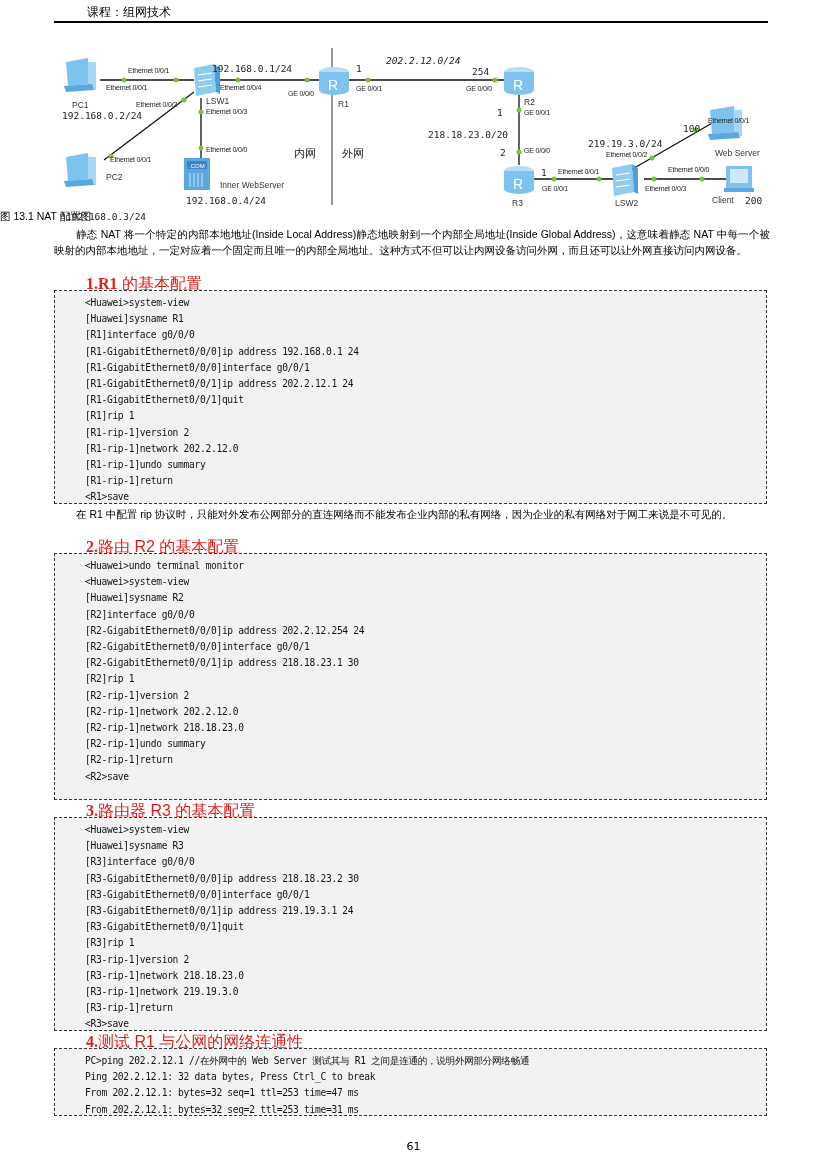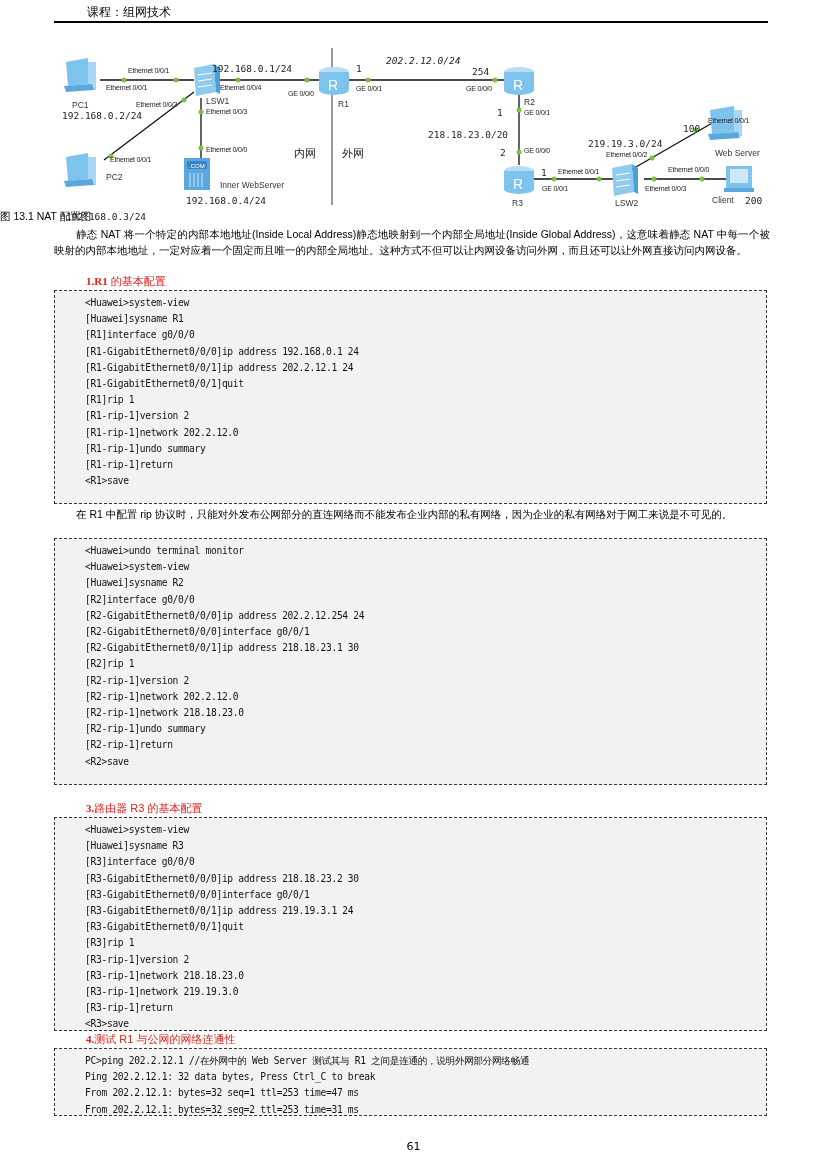--- a/index.html
+++ b/index.html
@@ -10,21 +10,21 @@
   .diagram { position:absolute; left:54px; top:40px; width:714px; height:172px; }
   .diagram svg { position:absolute; left:0; top:0; }
   .lbl { position:absolute; font-family:"Liberation Sans", sans-serif; font-size:7px; color:#222; white-space:nowrap; letter-spacing:-0.2px; }
   .ip { position:absolute; font-family:"DejaVu Sans Mono", monospace; font-size:9.5px; color:#222; white-space:nowrap; }
   .dev { position:absolute; font-family:"Liberation Sans", sans-serif; font-size:8.5px; color:#333; white-space:nowrap; }
   .zone { position:absolute; font-size:11px; color:#222; }
 
   .caption { position:absolute; left:0; width:796px; top:210px; font-size:10.5px; font-family:"Liberation Sans", sans-serif; }
   .para { position:absolute; left:54px; width:716px; font-size:10.5px; line-height:16px; font-family:"Liberation Sans", sans-serif; text-align:justify; }
   .para .ind { display:inline-block; width:22px; }
-  .sec { position:absolute; left:86px; font-size:11px; color:#e0201c; font-family:"Liberation Sans", sans-serif; }
+  .sec { position:absolute; left:86px; font-size:16px; color:#e0201c; font-family:"Liberation Sans", sans-serif; }
   .sec b { font-family:"Liberation Serif", serif; }
   .code { position:absolute; left:54px; width:713px; background:#f2f2f2; border:1px dashed #333; box-sizing:border-box; padding:4px 0 0 30px; }
   .code div { font-family:"DejaVu Sans Mono", monospace; font-size:9.6px; line-height:16.2px; color:#111; white-space:pre; letter-spacing:-0.3px; }
   .pagenum { position:absolute; left:0; width:827px; top:1140px; text-align:center; font-size:11px; }
 </style>
 </head>
 <body>
 
 <div class="header">课程：组网技术</div>
 <div class="header-rule"></div>
@@ -197,34 +197,35 @@
 <div class="caption">图 13.1 NAT 配置图</div>
 
 <div class="para" style="top:226px;"><span class="ind"></span><span>静态 NAT 将一个特定的内部本地地址(Inside Local Address)静态地映射到一个内部全局地址(Inside Global Address)，这意味着静态 NAT 中每一个被映射的内部本地地址，一定对应着一个固定而且唯一的内部全局地址。这种方式不但可以让内网设备访问外网，而且还可以让外网直接访问内网设备。</span></div>
 
 <div class="sec" style="top:274px;"><b>1.R1</b><span> 的基本配置</span></div>
 <div class="code" style="top:290px;height:214px;">
   <div>&lt;Huawei&gt;system-view</div>
     <div>[Huawei]sysname R1</div>
     <div>[R1]interface g0/0/0</div>
   <div>[R1-GigabitEthernet0/0/0]ip address 192.168.0.1 24</div>
+    <div>[R1-GigabitEthernet0/0/0]interface g0/0/1</div>
     <div>[R1-GigabitEthernet0/0/1]ip address 202.2.12.1 24</div>
   <div>[R1-GigabitEthernet0/0/1]quit</div>
     <div>[R1]rip 1</div>
     <div>[R1-rip-1]version 2</div>
   <div>[R1-rip-1]network 202.2.12.0</div>
     <div>[R1-rip-1]undo summary</div>
     <div>[R1-rip-1]return</div>
   <div>&lt;R1&gt;save</div>
 </div>
 
 <div class="para" style="top:506px;"><span class="ind"></span><span>在 R1 中配置 rip 协议时，只能对外发布公网部分的直连网络而不能发布企业内部的私有网络，因为企业的私有网络对于网工来说是不可见的。</span></div>
 
 <div class="sec" style="top:537px;"><b>2.</b><span>路由 R2 的基本配置</span></div>
-<div class="code" style="top:538px;height:247px;">
+<div class="code" style="top:553px;height:247px;">
   <div>&lt;Huawei&gt;undo terminal monitor</div>
     <div>&lt;Huawei&gt;system-view</div>
     <div>[Huawei]sysname R2</div>
   <div>[R2]interface g0/0/0</div>
     <div>[R2-GigabitEthernet0/0/0]ip address 202.2.12.254 24</div>
     <div>[R2-GigabitEthernet0/0/0]interface g0/0/1</div>
   <div>[R2-GigabitEthernet0/0/1]ip address 218.18.23.1 30</div>
     <div>[R2]rip 1</div>
   <div>[R2-rip-1]version 2</div>
     <div>[R2-rip-1]network 202.2.12.0</div>

